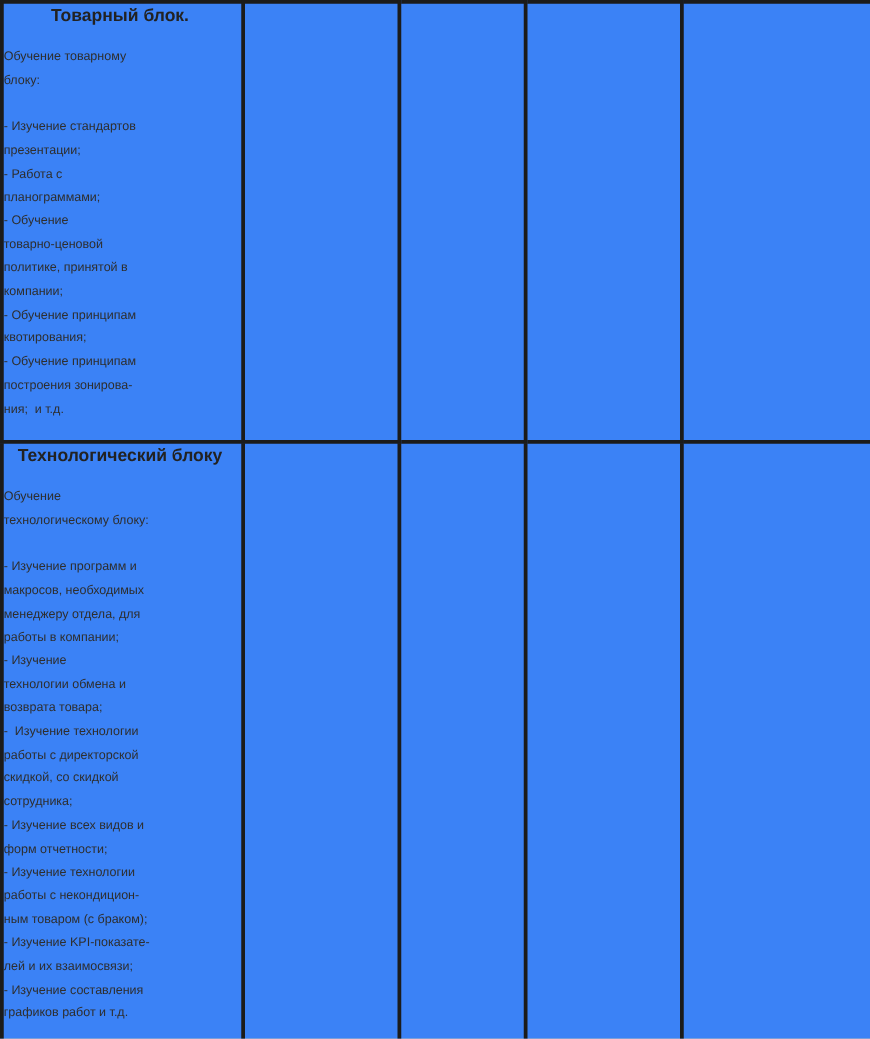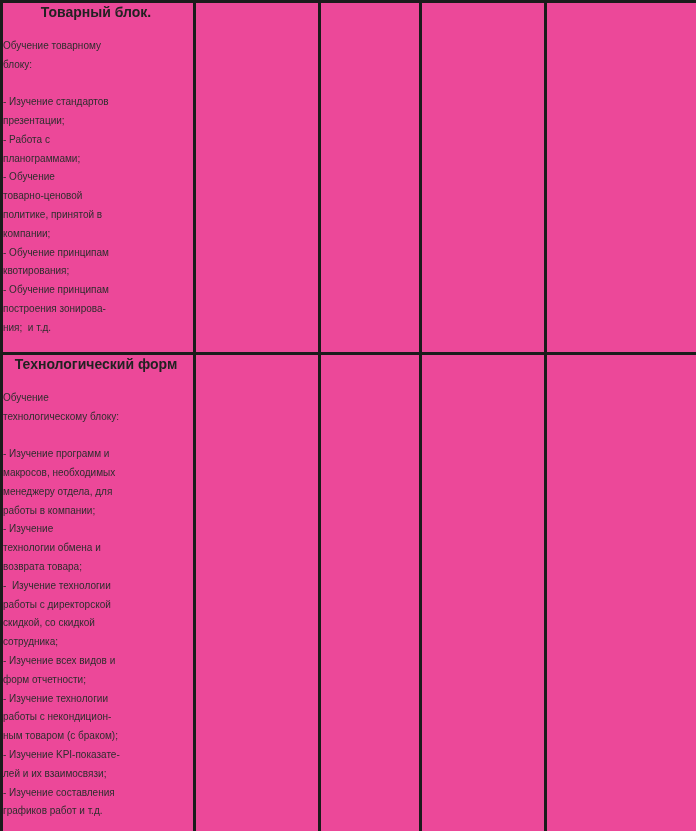--- a/index.html
+++ b/index.html
@@ -3,21 +3,21 @@
 <meta charset="utf-8">
 <style>
   html, body {
     margin: 0;
     padding: 0;
     background: #ffffff;
   }
   .page {
     width: 696px;
     height: 831px;
-    background: #ec4899;
+    background: #3b82f6;
     overflow: hidden;
     font-family: "Liberation Sans", "DejaVu Sans", sans-serif;
   }
   table.doc-table {
     border-collapse: collapse;
     table-layout: fixed;
     width: 696px;
     height: 831px;
   }
   table.doc-table td {
@@ -81,21 +81,21 @@
 построения зонирова-
 ния;  и т.д.</div>
         </td>
         <td class="empty-cell"></td>
         <td class="empty-cell"></td>
         <td class="empty-cell"></td>
         <td class="empty-cell"></td>
       </tr>
       <tr class="row-2">
         <td class="text-cell">
-          <div class="cell-title">Технологический форм</div>
+          <div class="cell-title">Технологический блоку</div>
           <div class="cell-details">Обучение
 технологическому блоку:
 
 - Изучение программ и
 макросов, необходимых
 менеджеру отдела, для
 работы в компании;
 - Изучение
 технологии обмена и
 возврата товара;

